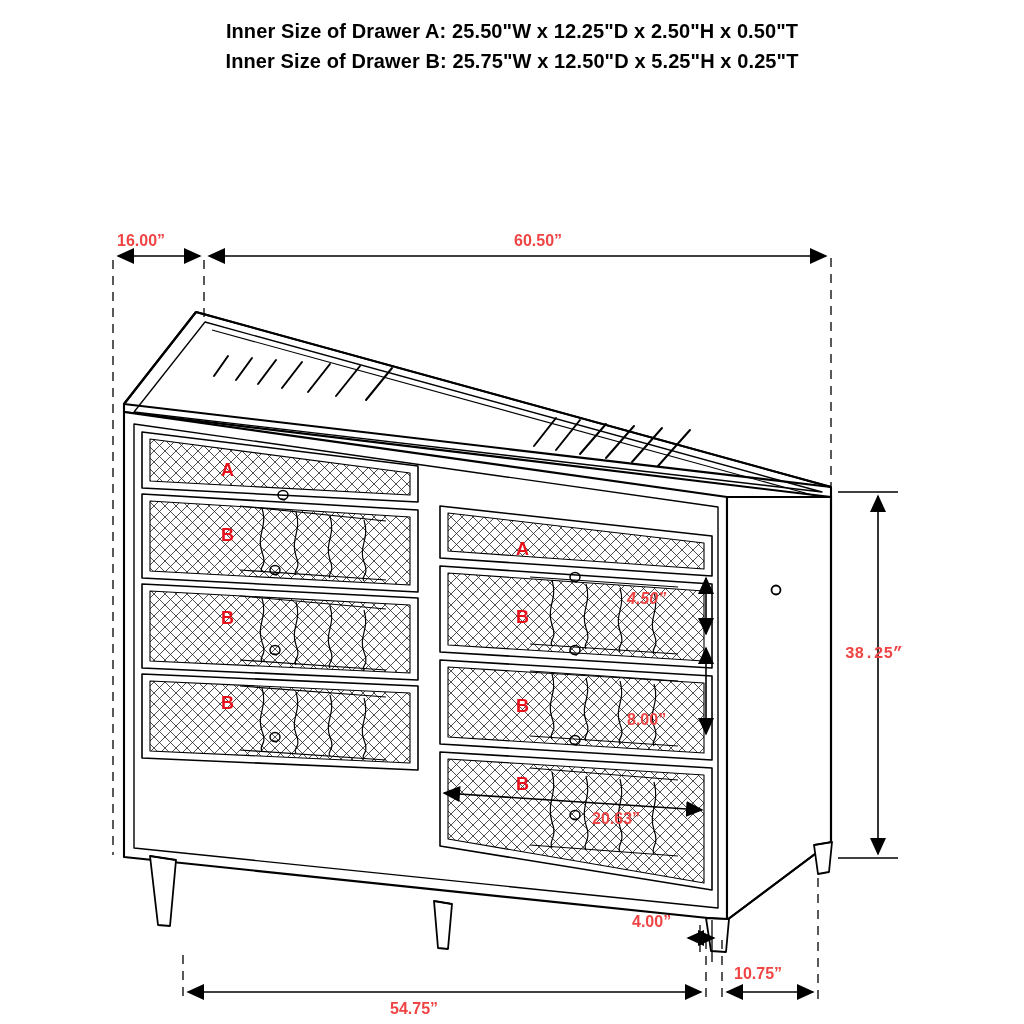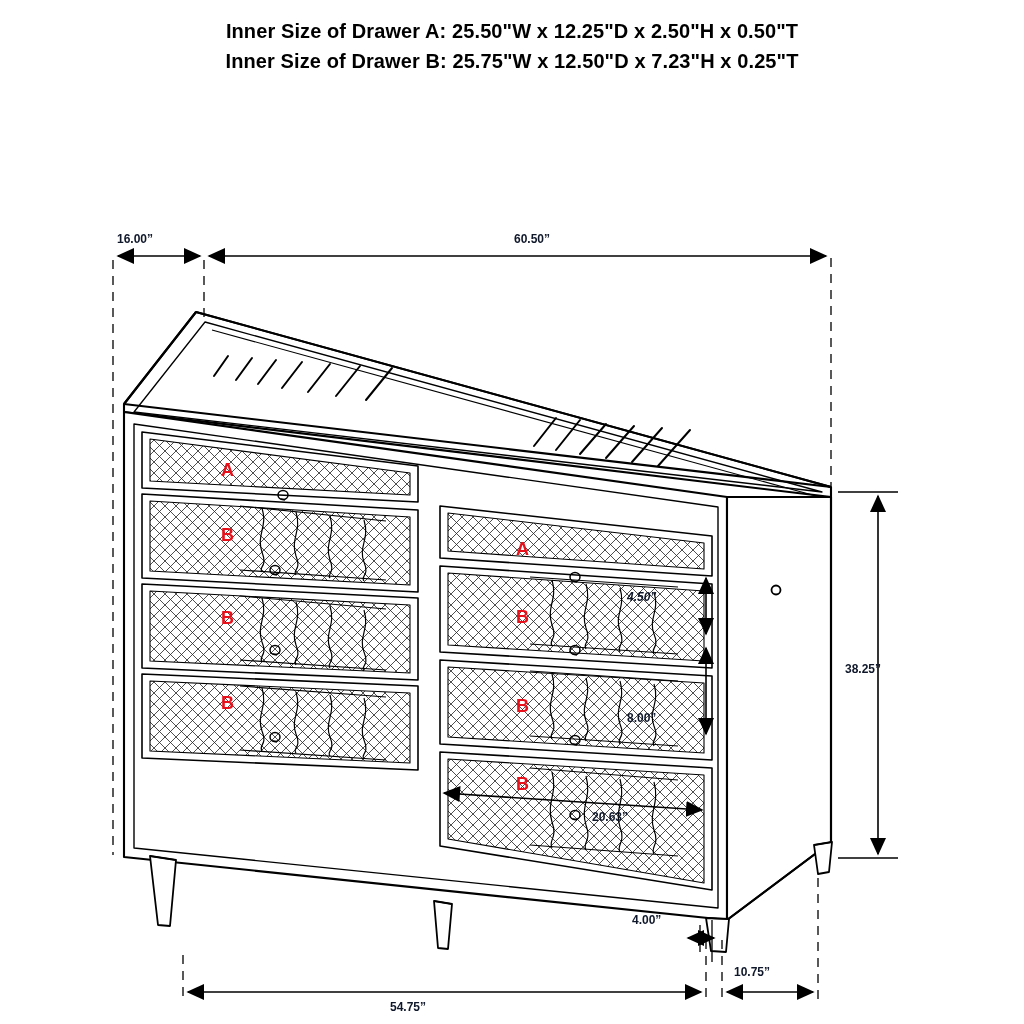--- a/index.html
+++ b/index.html
@@ -31,39 +31,39 @@
     letter-spacing: 0.1px;
   }
   #hdr1 { top: 20px; }
   #hdr2 { top: 50px; }
 
   svg { position: absolute; left: 0; top: 0; }
 
   .dim {
     position: absolute;
     font-weight: bold;
-    font-size: 12px;
-    color: #0f172a;
+    font-size: 16px;
+    color: #ef4444;
     white-space: nowrap;
   }
   .lbl {
     position: absolute;
     font-weight: bold;
     font-size: 18px;
     color: #e8101a;
     white-space: nowrap;
   }
 </style>
 </head>
 <body>
 
 <div id="stage">
 
   <div class="hdr" id="hdr1">Inner Size of Drawer A: 25.50"W x 12.25"D x 2.50"H x 0.50"T</div>
-  <div class="hdr" id="hdr2">Inner Size of Drawer B: 25.75"W x 12.50"D x 7.23"H x 0.25"T</div>
+  <div class="hdr" id="hdr2">Inner Size of Drawer B: 25.75"W x 12.50"D x 5.25"H x 0.25"T</div>
 
   <svg width="1024" height="1024" viewBox="0 0 1024 1024">
     <defs>
       <marker id="arrH" markerWidth="12" markerHeight="10" refX="10" refY="5" orient="auto">
         <path d="M0,0 L11,5 L0,10 z" fill="#000"></path>
       </marker>
       <marker id="arrHs" markerWidth="12" markerHeight="10" refX="1" refY="5" orient="auto">
         <path d="M11,0 L0,5 L11,10 z" fill="#000"></path>
       </marker>
       <pattern id="mesh" width="11" height="11" patternUnits="userSpaceOnUse" patternTransform="rotate(0)">
@@ -233,21 +233,21 @@
       <path d="M188,992 L701,992" marker-start="url(#arrHs)" marker-end="url(#arrH)"></path>
 
       <path d="M722,940 L722,1000" stroke-dasharray="9,7" stroke-width="1.3"></path>
       <path d="M818,878 L818,1000" stroke-dasharray="9,7" stroke-width="1.3"></path>
       <path d="M727,992 L813,992" marker-start="url(#arrHs)" marker-end="url(#arrH)"></path>
     </g>
   </svg>
 
   <div class="dim" style="left:117px; top:232px;">16.00”</div>
   <div class="dim" style="left:482px; top:232px;margin-left:32px;">60.50”</div>
-  <div class="dim" style="left:845px; top:662px;">38.25”</div>
+  <div class="dim" style="left:845px; top:645px;font-family:Liberation Mono, monospace;">38.25”</div>
   <div class="dim" style="left:627px; top:590px;font-style:italic;">4.50”</div>
   <div class="dim" style="left:627px; top:663px;margin-top:48px;">8.00”</div>
   <div class="dim" style="left:592px; top:810px;">20.63”</div>
   <div class="dim" style="left:632px; top:913px;">4.00”</div>
   <div class="dim" style="left:390px; top:1000px;">54.75”</div>
   <div class="dim" style="left:734px; top:965px;">10.75”</div>
 
   <div class="lbl" style="left:221px; top:460px;">A</div>
   <div class="lbl" style="left:221px; top:525px;">B</div>
   <div class="lbl" style="left:221px; top:608px;">B</div>

